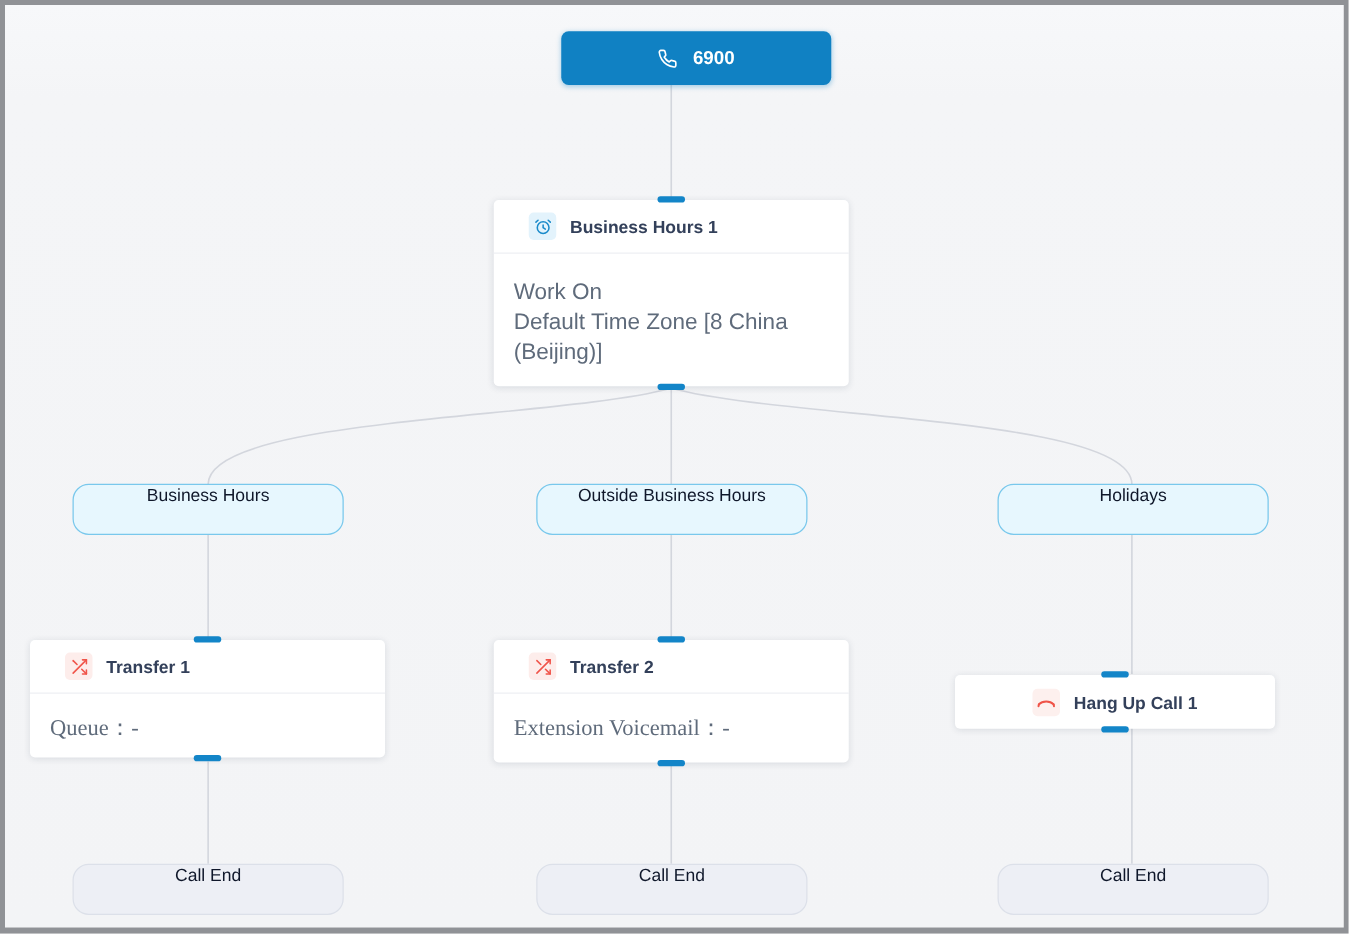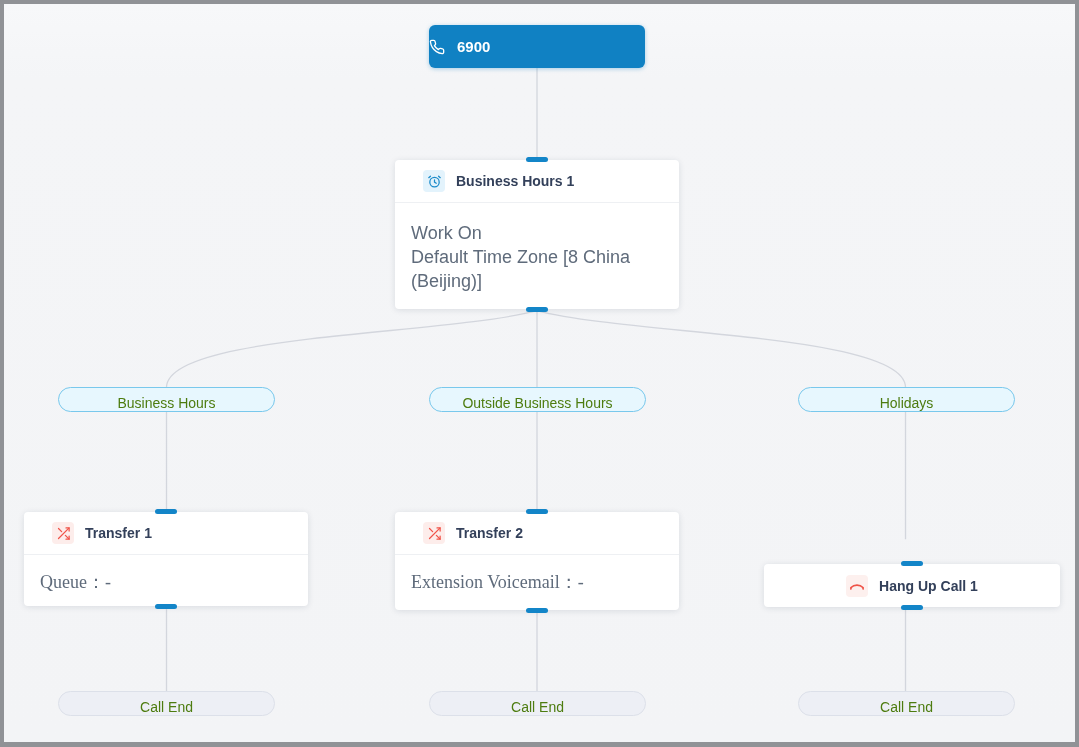--- a/index.html
+++ b/index.html
@@ -38,49 +38,49 @@
   .icon-box.red{background:#fdedeb;}
   .icon-box.red-soft{background:#fdf0ee;}
   .card-title{font-size:14px;font-weight:bold;color:#33405a;white-space:nowrap;}
   .card-body{
     padding:18px 16px 0 16px;
     font-size:18px;color:#5f6b7b;line-height:24px;
   }
   .card-body.single{padding-top:15px;font-family:Liberation Serif, serif;}
 
   .entry-node{
-    position:absolute;left:425px;top:21px;width:216px;height:43px;
+    position:absolute;left:445px;top:21px;width:216px;height:43px;
     background:#1081c3;border-radius:6px;
-    display:flex;align-items:center;gap:12px;
+    display:flex;align-items:center;justify-content:center;gap:12px;
     color:#ffffff;font-size:15px;font-weight:bold;
     box-shadow:0 1px 4px rgba(16,129,195,0.35);
   }
 
   .pill{
-    position:absolute;height:25px;width:217px;
+    position:absolute;height:41px;width:217px;
     box-sizing:border-box;border-radius:13px;
-    display:flex;align-items:flex-end;justify-content:center;
-    font-size:14px;color:#4d7c0f;
+    display:flex;align-items:flex-start;justify-content:center;
+    font-size:14px;color:#0f172a;
   }
   .pill.branch{background:#e7f7fe;border:1px solid #79c8ec;}
   .pill.terminal{background:#edeff5;border:1px solid #dce0e9;}
 
   .handle{
     position:absolute;left:50%;margin-left:-11px;
     width:22px;height:5px;border-radius:2.5px;
     background:#1385c8;
   }
   .handle.top{top:-3px;}
   .handle.bottom{bottom:-3px;}
 
   
   #node-business-hours{left:391px;top:156px;width:284px;height:149px;}
   #node-transfer-1{left:20px;top:508px;width:284px;height:94px;}
   #node-transfer-2{left:391px;top:508px;width:284px;height:98px;}
-  #node-hangup{left:760px;top:536px;width:296px;height:43px;margin-top:24px;}
+  #node-hangup{left:760px;top:536px;width:256px;height:43px;}
   #branch-pill-0{left:54px;top:383px;}
   #branch-pill-1{left:425px;top:383px;}
   #branch-pill-2{left:794px;top:383px;}
   #terminal-pill-0{left:54px;top:687px;}
   #terminal-pill-1{left:425px;top:687px;}
   #terminal-pill-2{left:794px;top:687px;}
 </style>
 </head>
 <body>
 

